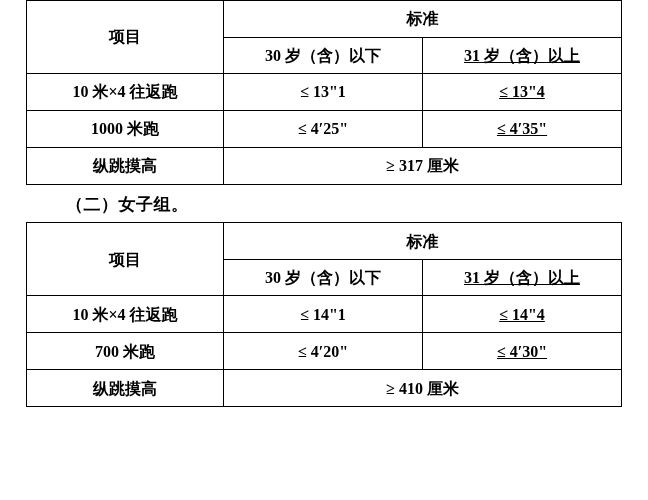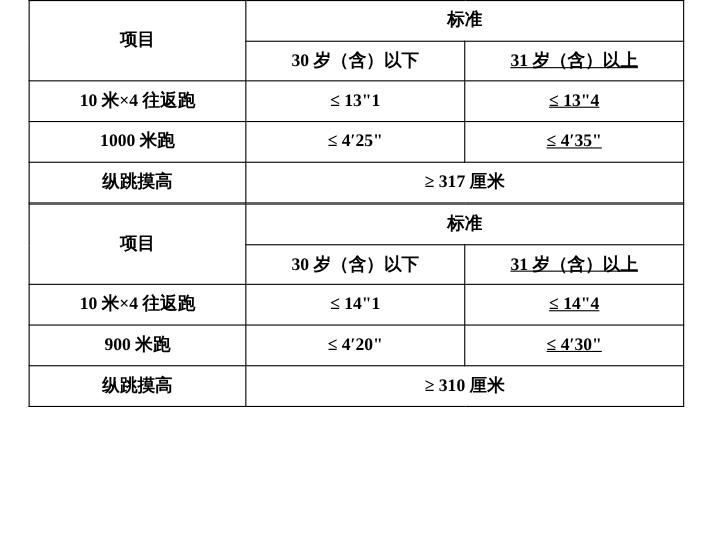--- a/index.html
+++ b/index.html
@@ -104,41 +104,42 @@
         </tr>
         <tr class="r-body">
           <td class="col-item item-cell">纵跳摸高</td>
           <td class="span-val" colspan="2">≥ 317 厘米</td>
         </tr>
       </tbody>
     </table>
   </div>
 
   <div class="section">
+    <div class="section-title sec2-title">（二）女子组。</div>
     <table class="std">
       <tbody>
         <tr class="r-head1">
           <td class="col-item item-cell" rowspan="2">项目</td>
           <td class="head-std" colspan="2">标准</td>
         </tr>
         <tr class="r-head2">
           <td class="col-a age-head">30 岁（含）以下</td>
           <td class="col-b age-head">31 岁（含）以上</td>
         </tr>
         <tr class="r-body">
           <td class="col-item item-cell">10 米×4 往返跑</td>
           <td class="col-a val">≤ 14"1</td>
           <td class="col-b val">≤ 14"4</td>
         </tr>
         <tr class="r-body">
-          <td class="col-item item-cell">900 米跑</td>
+          <td class="col-item item-cell">700 米跑</td>
           <td class="col-a val">≤ 4′20"</td>
           <td class="col-b val">≤ 4′30"</td>
         </tr>
         <tr class="r-body">
           <td class="col-item item-cell">纵跳摸高</td>
-          <td class="span-val" colspan="2">≥ 310 厘米</td>
+          <td class="span-val" colspan="2">≥ 410 厘米</td>
         </tr>
       </tbody>
     </table>
   </div>
 
 </div>
 
 </body></html>

